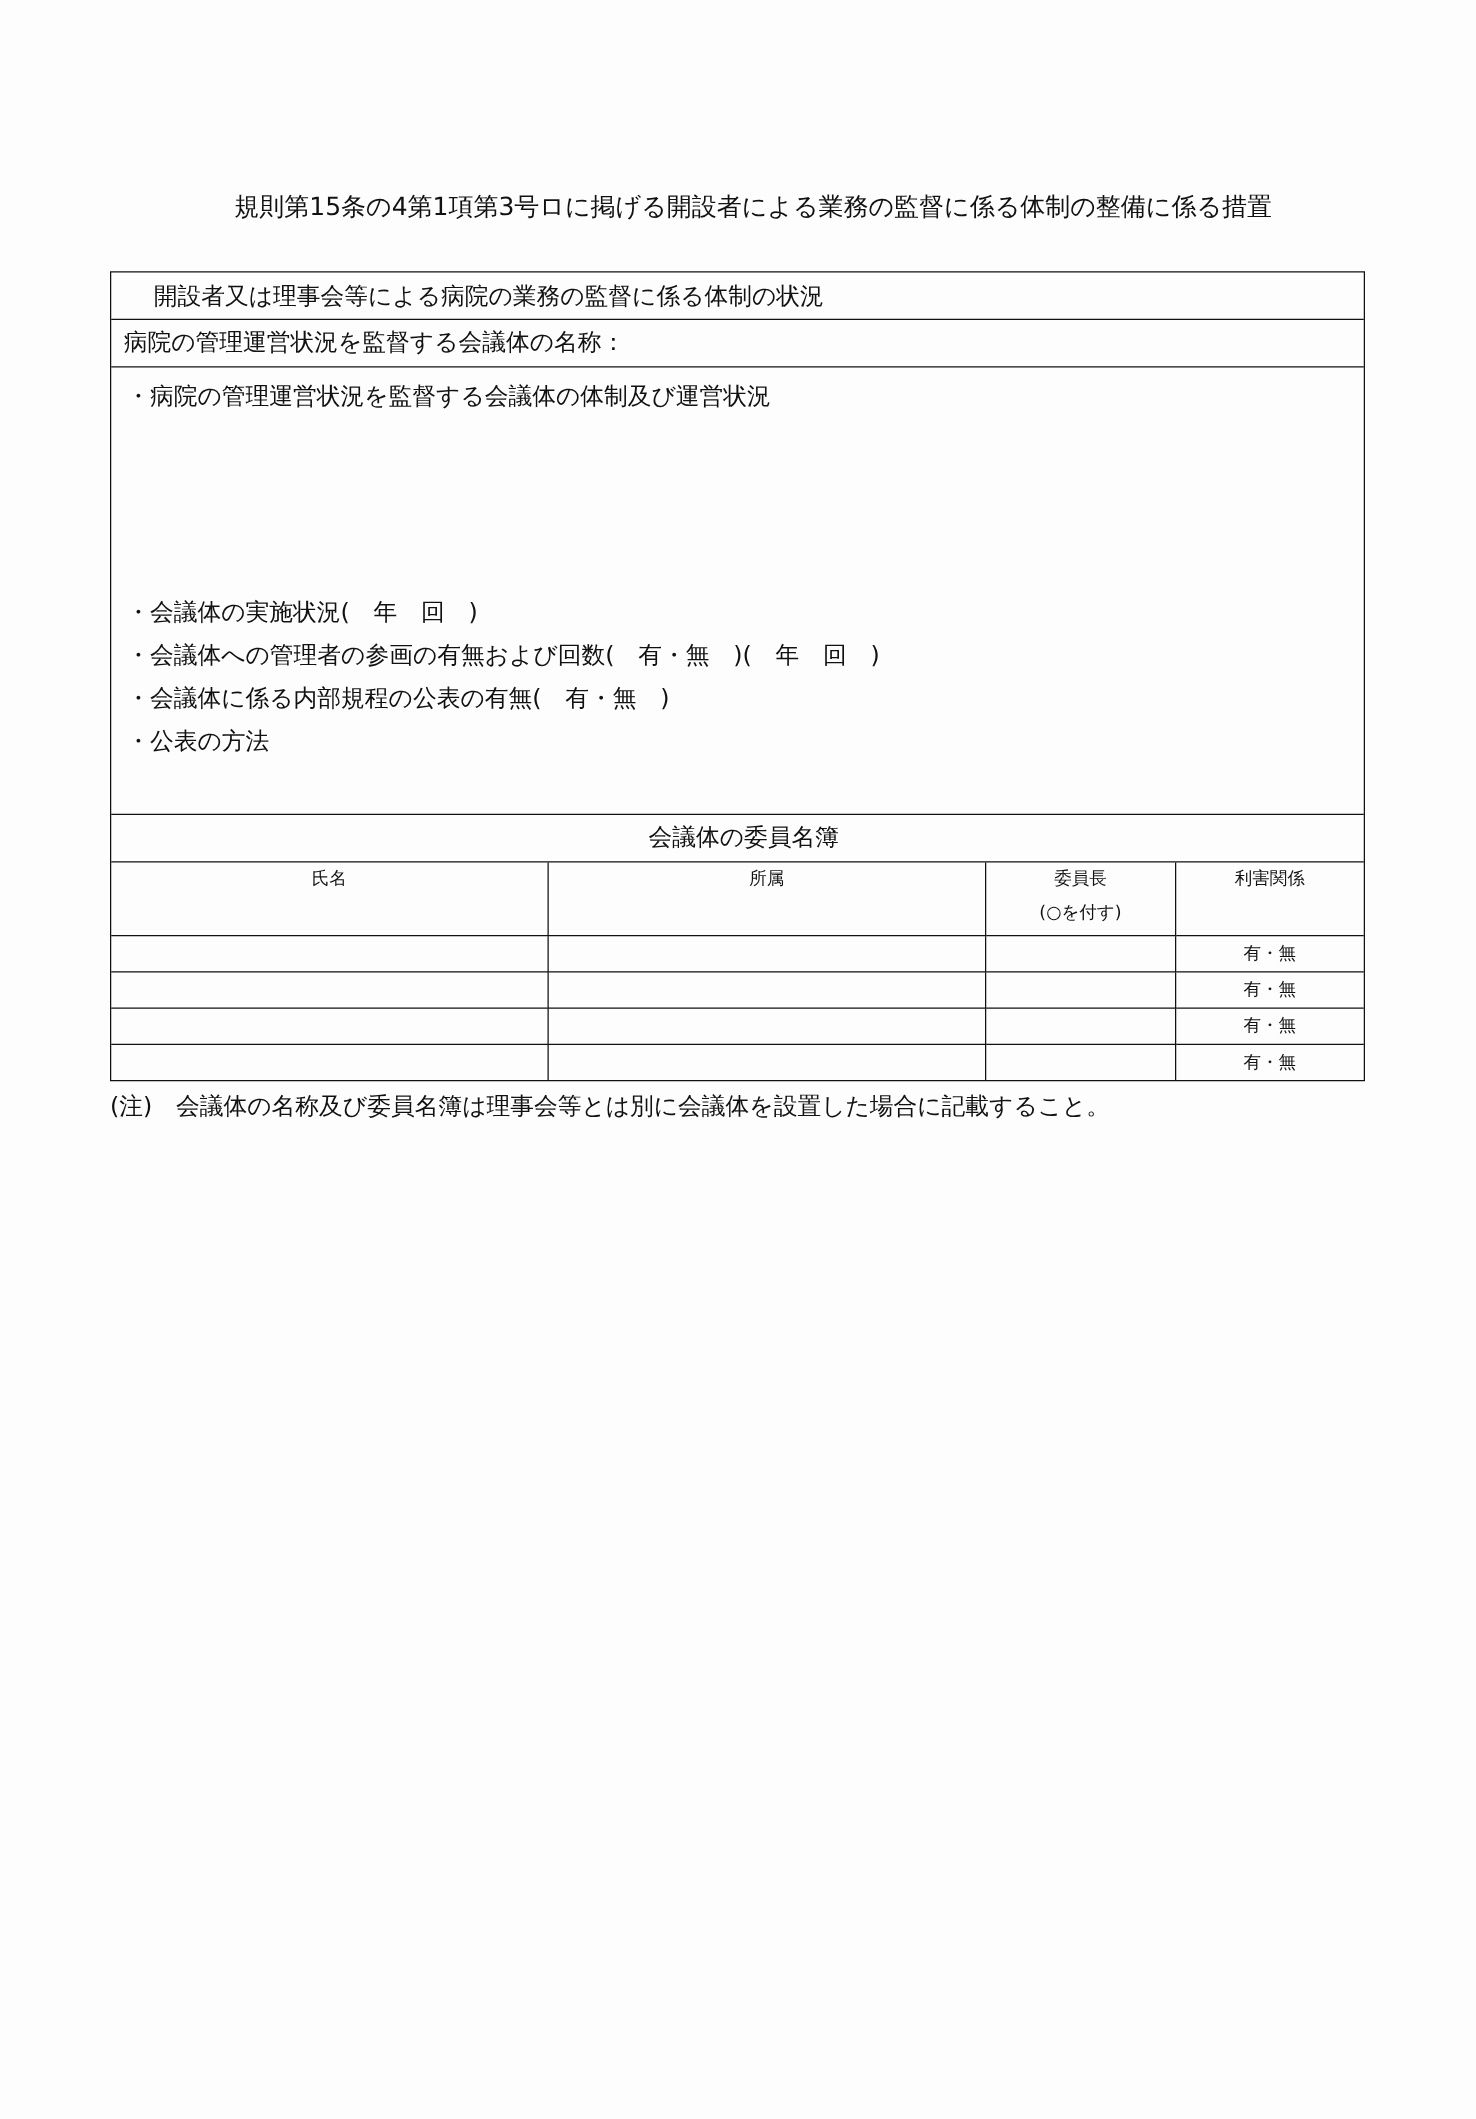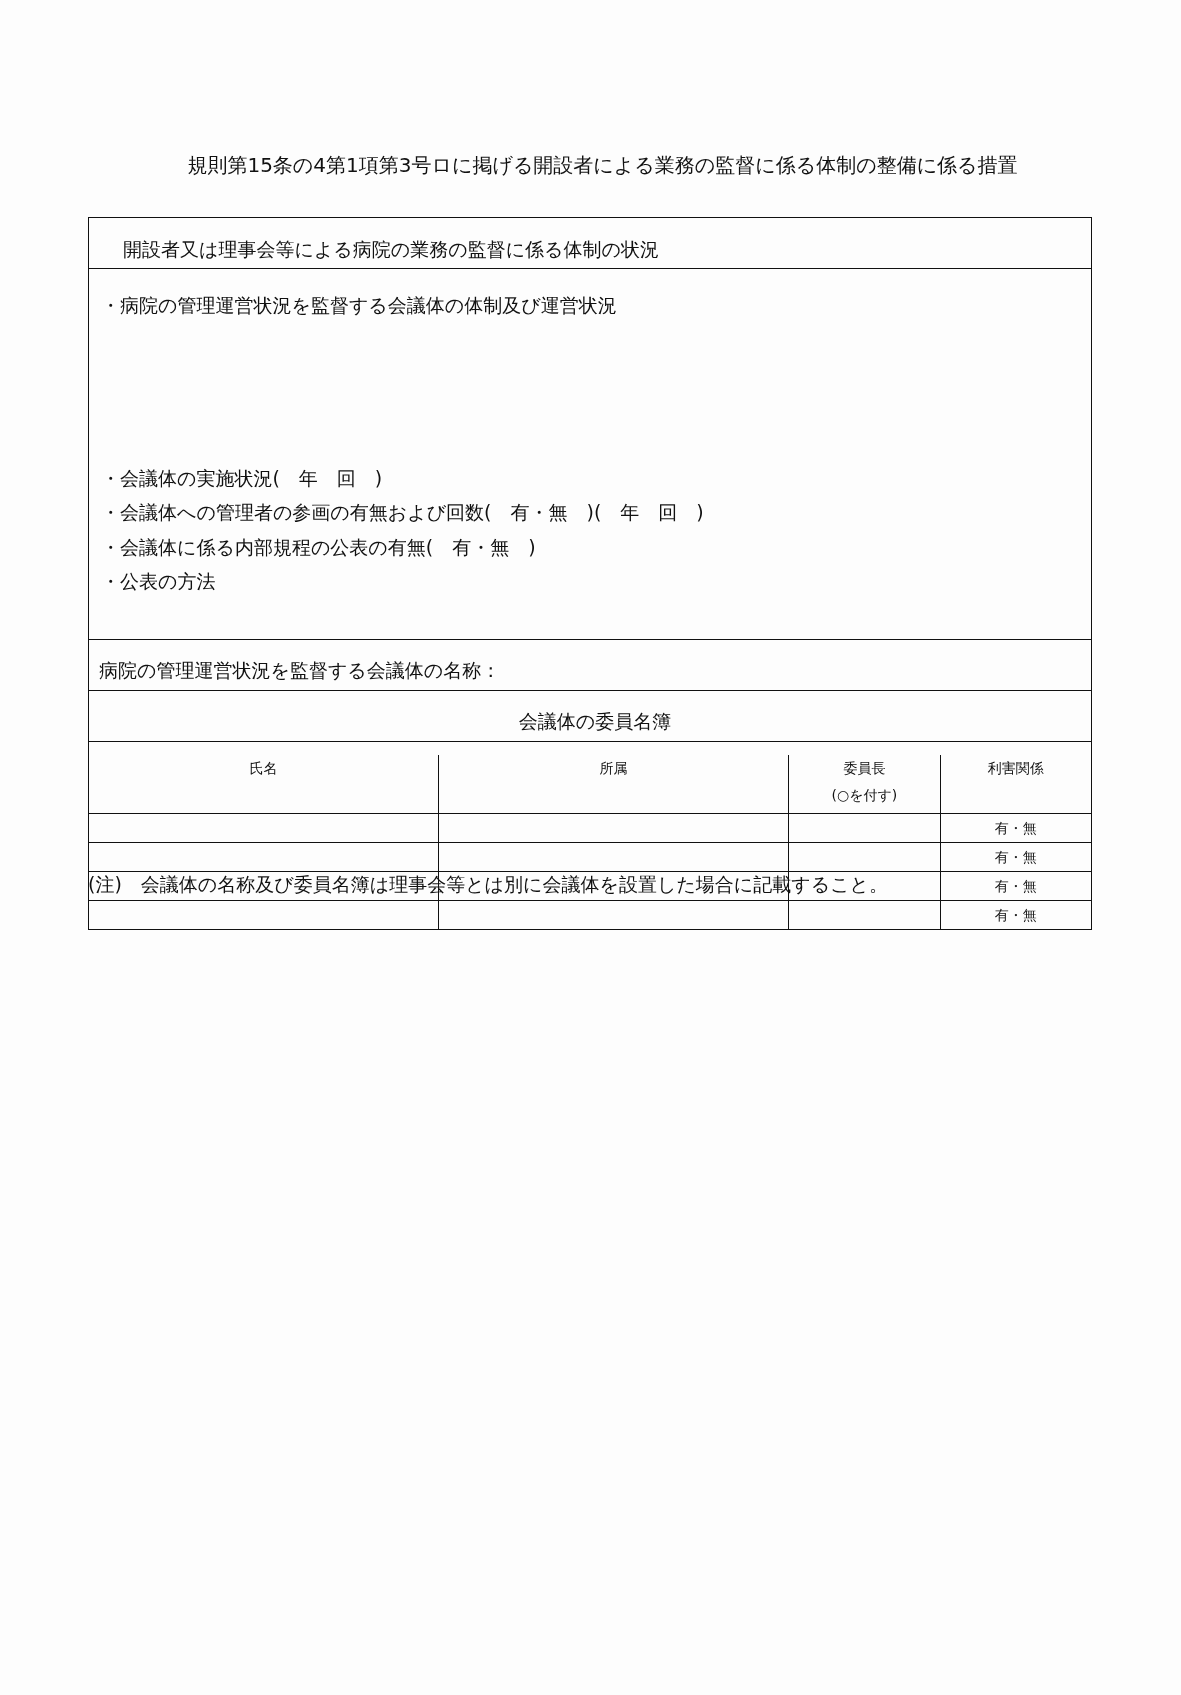--- a/index.html
+++ b/index.html
@@ -8,21 +8,21 @@
     font-family: "DejaVu Sans", sans-serif; color: #111;
   }
   .title {
     position: absolute; left: 0; top: 152px; width: 1181px;
     text-align: center; font-size: 20px; letter-spacing: 0px; margin-left: 12px;
   }
   .box {
     position: absolute; left: 88px; top: 217px; width: 1004px;
     border: 1.5px solid #111; box-sizing: border-box;
   }
-  .row { border-bottom: 1.5px solid #111; box-sizing: border-box; font-size: 19px; margin-top: 13px; }
+  .row { border-bottom: 1.5px solid #111; box-sizing: border-box; font-size: 19px; }
   .row:last-child { border-bottom: none; }
   .hdr { height: 38px; padding: 6px 0 0 34px; }
   .status { height: 358px; padding: 6px 0 0 12px; position: relative; }
   .status .line { height: 34.5px; line-height: 34.5px; }
   .status .gap { height: 138px; }
   .name-row { height: 38px; padding: 5px 0 0 10px; }
   .roster-row { height: 38px; padding: 5px 0 0 10px; text-align: center; }
   table.roster { border-collapse: collapse; width: 100%; font-size: 14px; }
   table.roster td, table.roster th {
     border: 1.5px solid #111; font-weight: normal; padding: 0;
@@ -38,30 +38,30 @@
   }
 </style>
 </head>
 <body>
 
 <div class="title">規則第15条の4第1項第3号ロに掲げる開設者による業務の監督に係る体制の整備に係る措置</div>
 
 <div class="box">
   <div class="row hdr">開設者又は理事会等による病院の業務の監督に係る体制の状況</div>
 
+  <div class="row name-row">病院の管理運営状況を監督する会議体の名称：</div>
+
   <div class="row status">
     <div class="line">・病院の管理運営状況を監督する会議体の体制及び運営状況</div>
     <div class="gap"></div>
     <div class="line">・会議体の実施状況(　年　回　)</div>
     <div class="line">・会議体への管理者の参画の有無および回数(　有・無　)(　年　回　)</div>
     <div class="line">・会議体に係る内部規程の公表の有無(　有・無　)</div>
     <div class="line">・公表の方法</div>
   </div>
-
-  <div class="row name-row">病院の管理運営状況を監督する会議体の名称：</div>
   <div class="row roster-row">会議体の委員名簿</div>
 
   <div class="row">
     <table class="roster">
       <colgroup>
         <col style="width:350px">
           <col style="width:351px">
           <col style="width:152px">
           <col style="width:151px">
       </colgroup>

